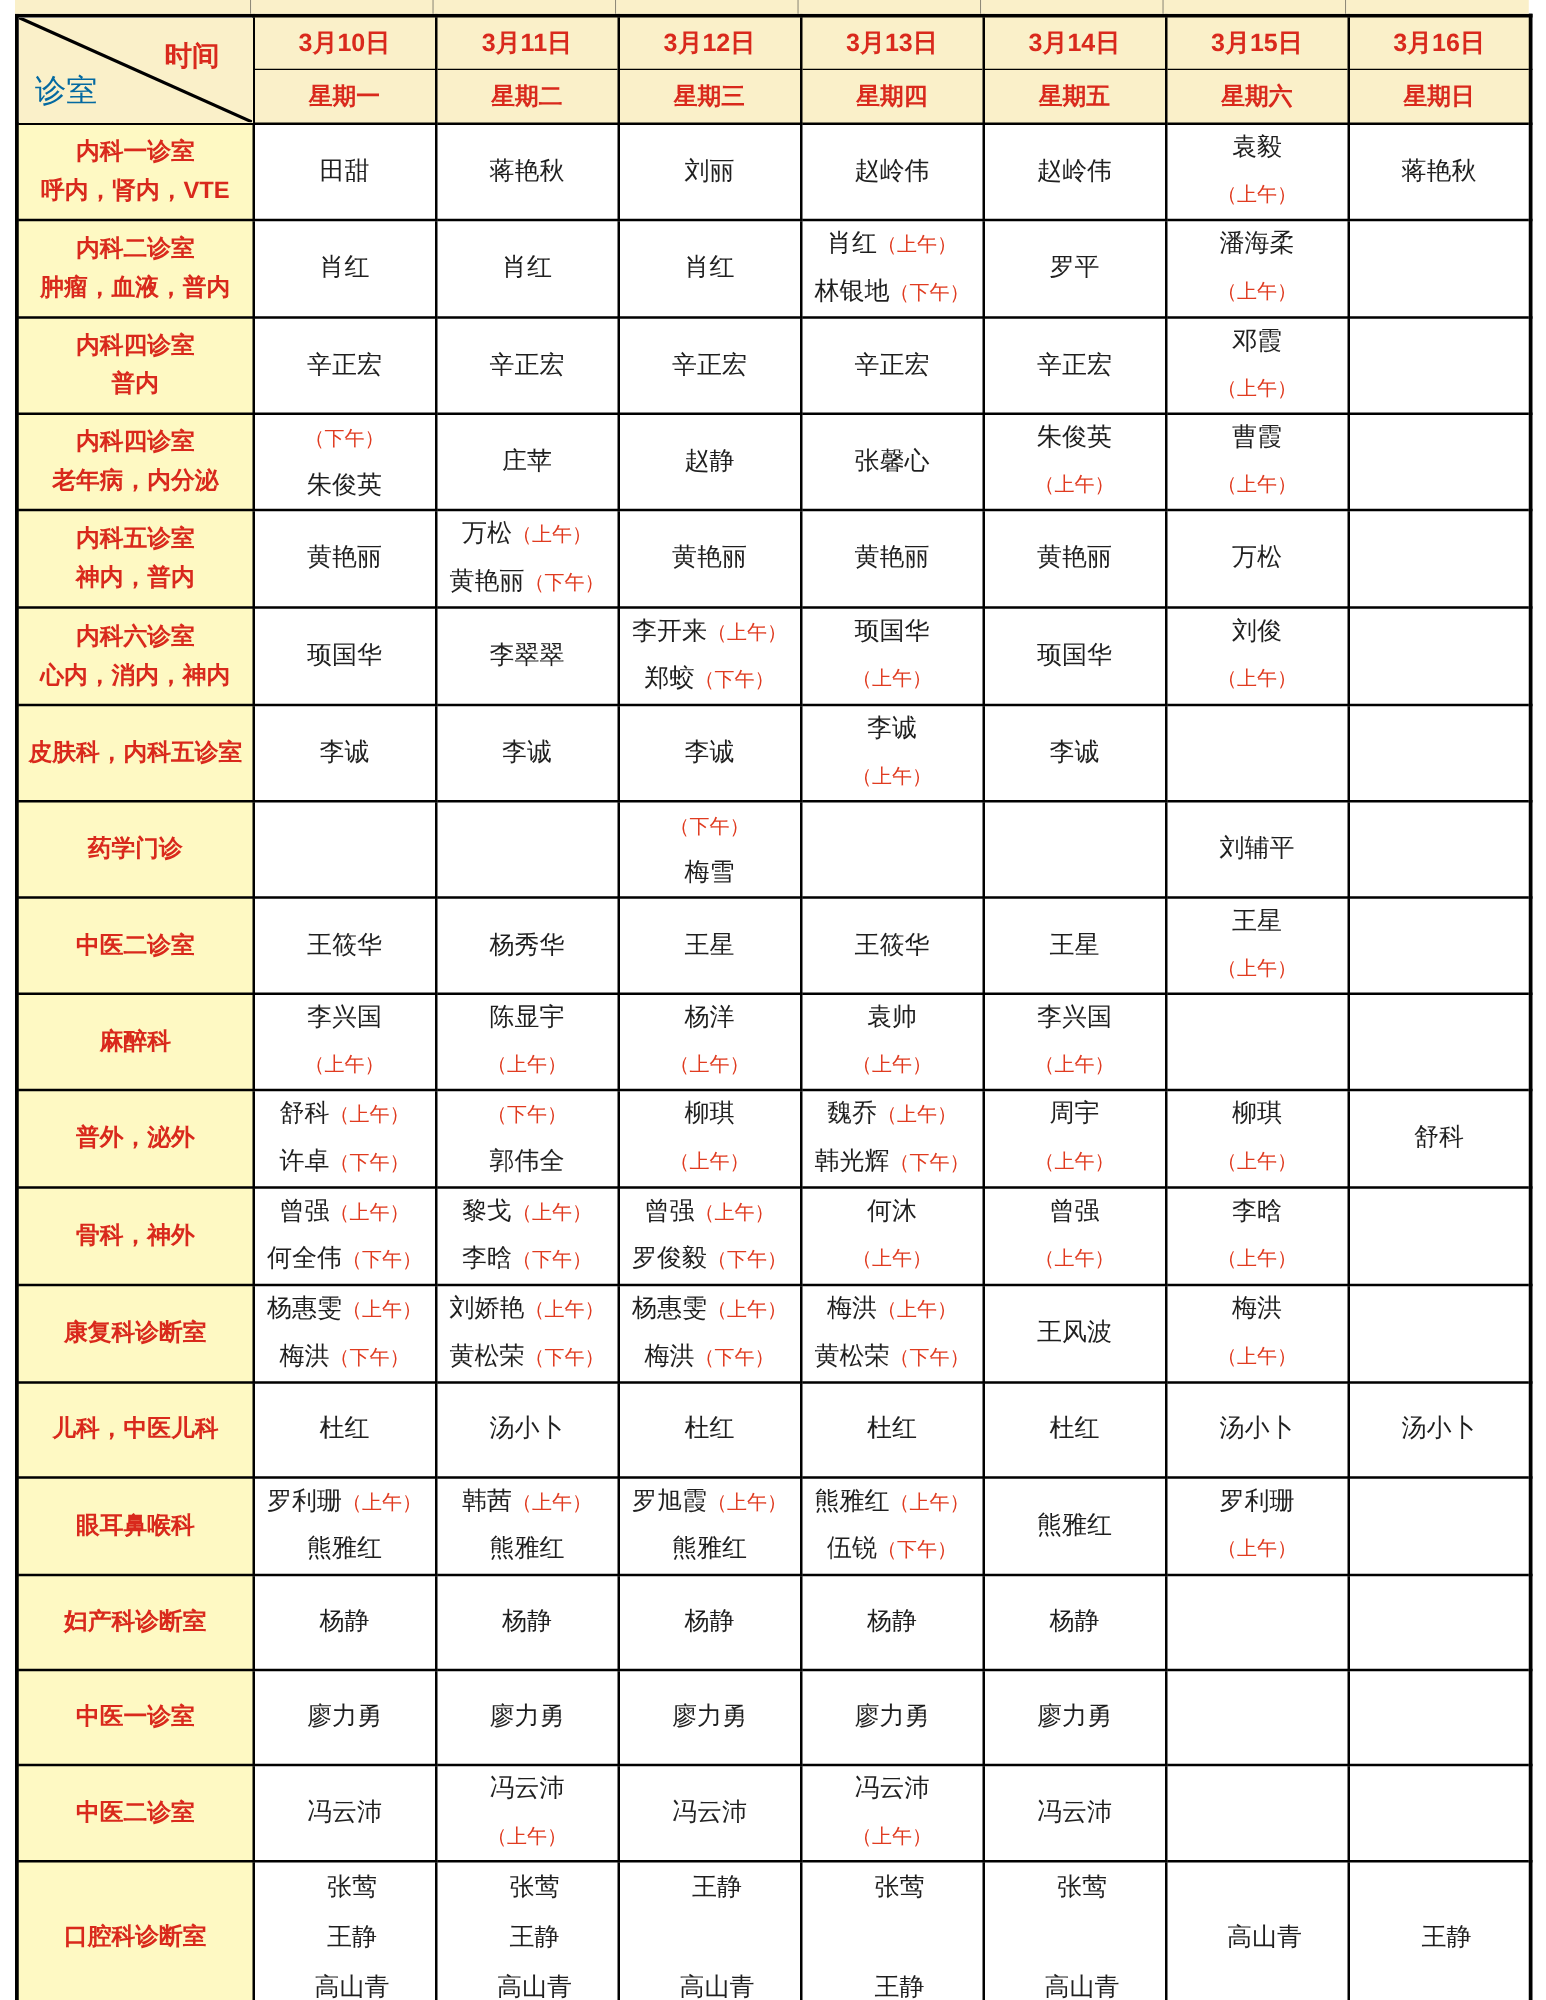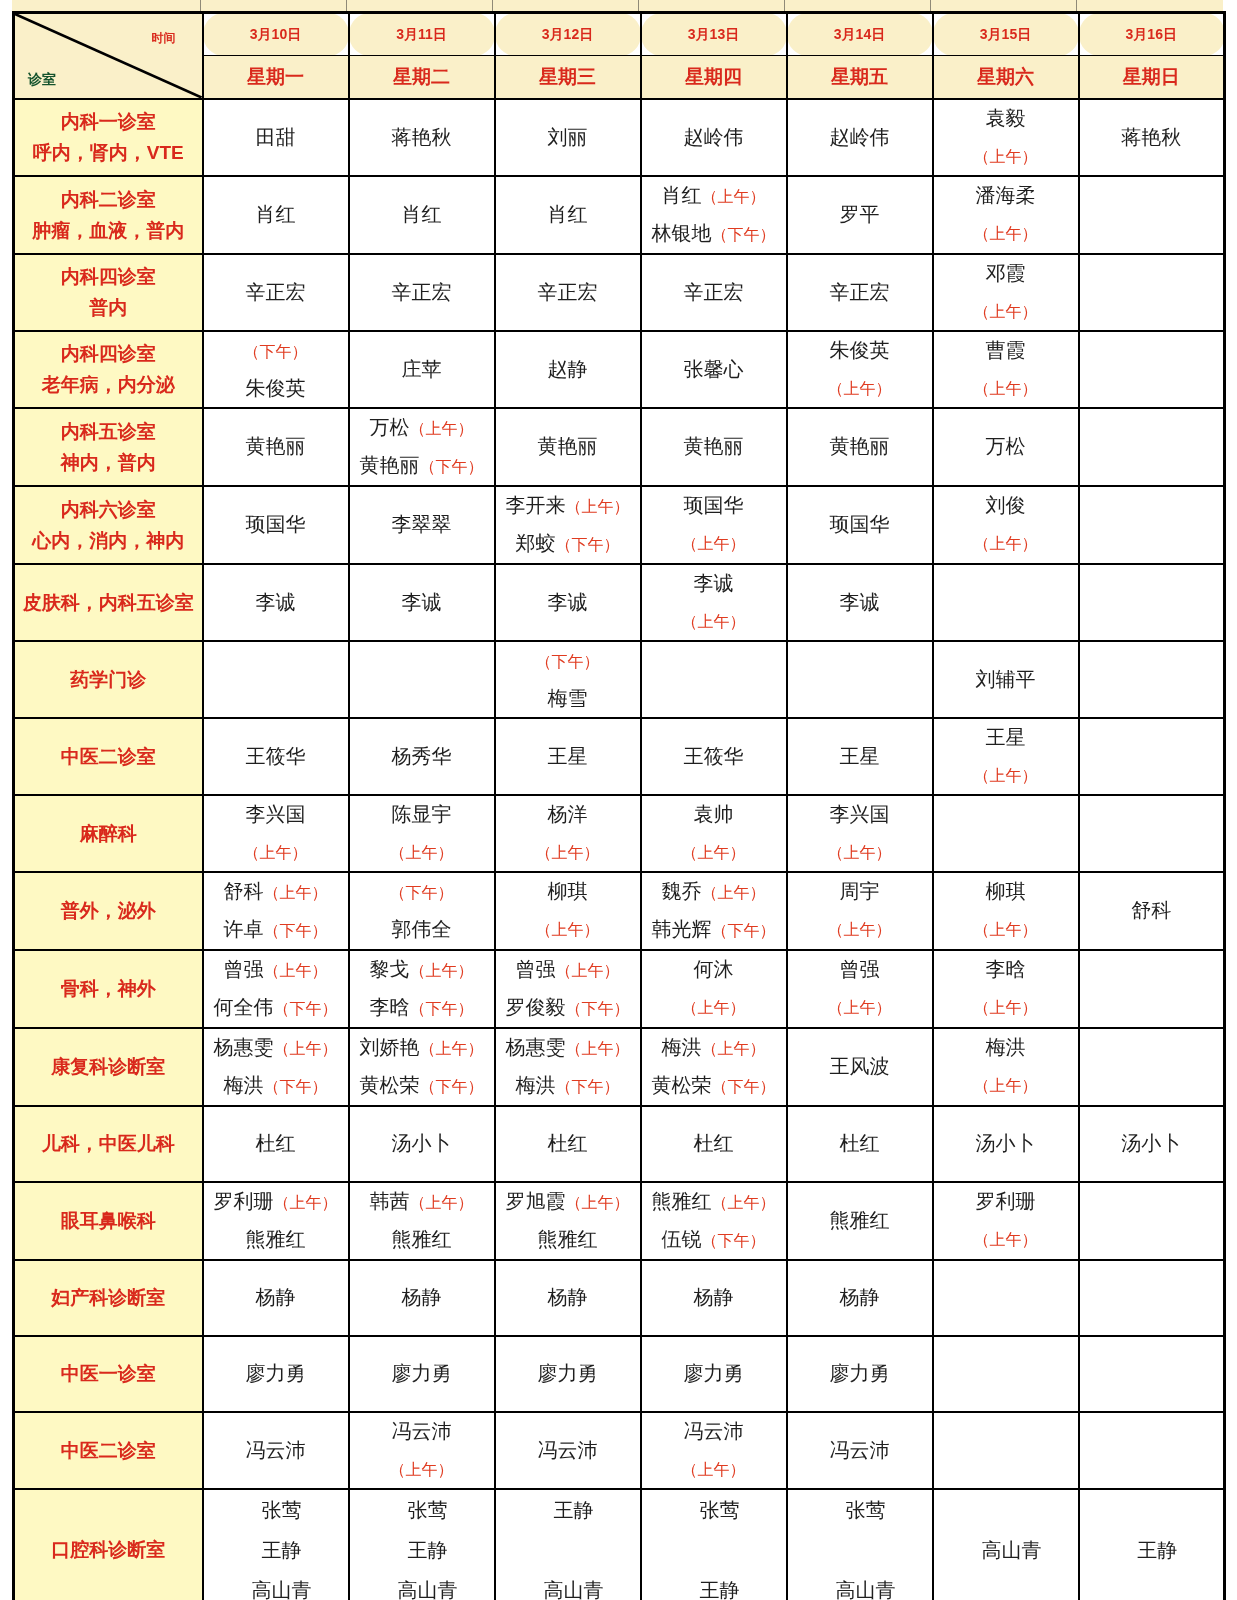--- a/index.html
+++ b/index.html
@@ -20,26 +20,26 @@
     table-layout:fixed;
     margin-left:12px;
     border:3px solid #000;
   }
   col.room-col{width:189px;}
   col.day-col{width:146px;}
   th,td{border:2px solid #000;padding:0;box-sizing:border-box;vertical-align:middle;}
 
   
   thead th{background:#faf0c9;color:#d9291c;font-weight:bold;}
-  th.date-cell{height:43px;font-size:14px;border-bottom-width:1px;border-radius:21px;}
+  th.date-cell{height:43px;font-size:20px;border-bottom-width:1px;}
   th.weekday-cell{height:43px;font-size:19px;border-top-width:1px;}
   th.corner-cell{position:relative;background:#faf0c9;overflow:hidden;}
   .corner-svg{position:absolute;left:0;top:0;width:100%;height:100%;}
-  .corner-top{position:absolute;top:16px;right:26px;font-size:12px;color:#d9291c;font-weight:bold;}
-  .corner-bottom{position:absolute;bottom:9px;left:13px;font-size:14px;color:#14532d;font-weight:bold;}
+  .corner-top{position:absolute;top:16px;right:26px;font-size:22px;color:#d9291c;font-weight:bold;}
+  .corner-bottom{position:absolute;bottom:9px;left:13px;font-size:25px;color:#0369a1;font-weight:normal;}
 
   
   td.dept{
     background:#fef9c3;color:#d9291c;font-weight:bold;
     font-size:19px;text-align:center;line-height:31px;
   }
   tbody tr{height:76px;}
   tbody tr.tall{height:119px;}
   td.cell{background:#ffffff;text-align:center;}
   .line{display:block;font-size:20px;color:#1f1f1f;line-height:37px;min-height:37px;white-space:nowrap;}

